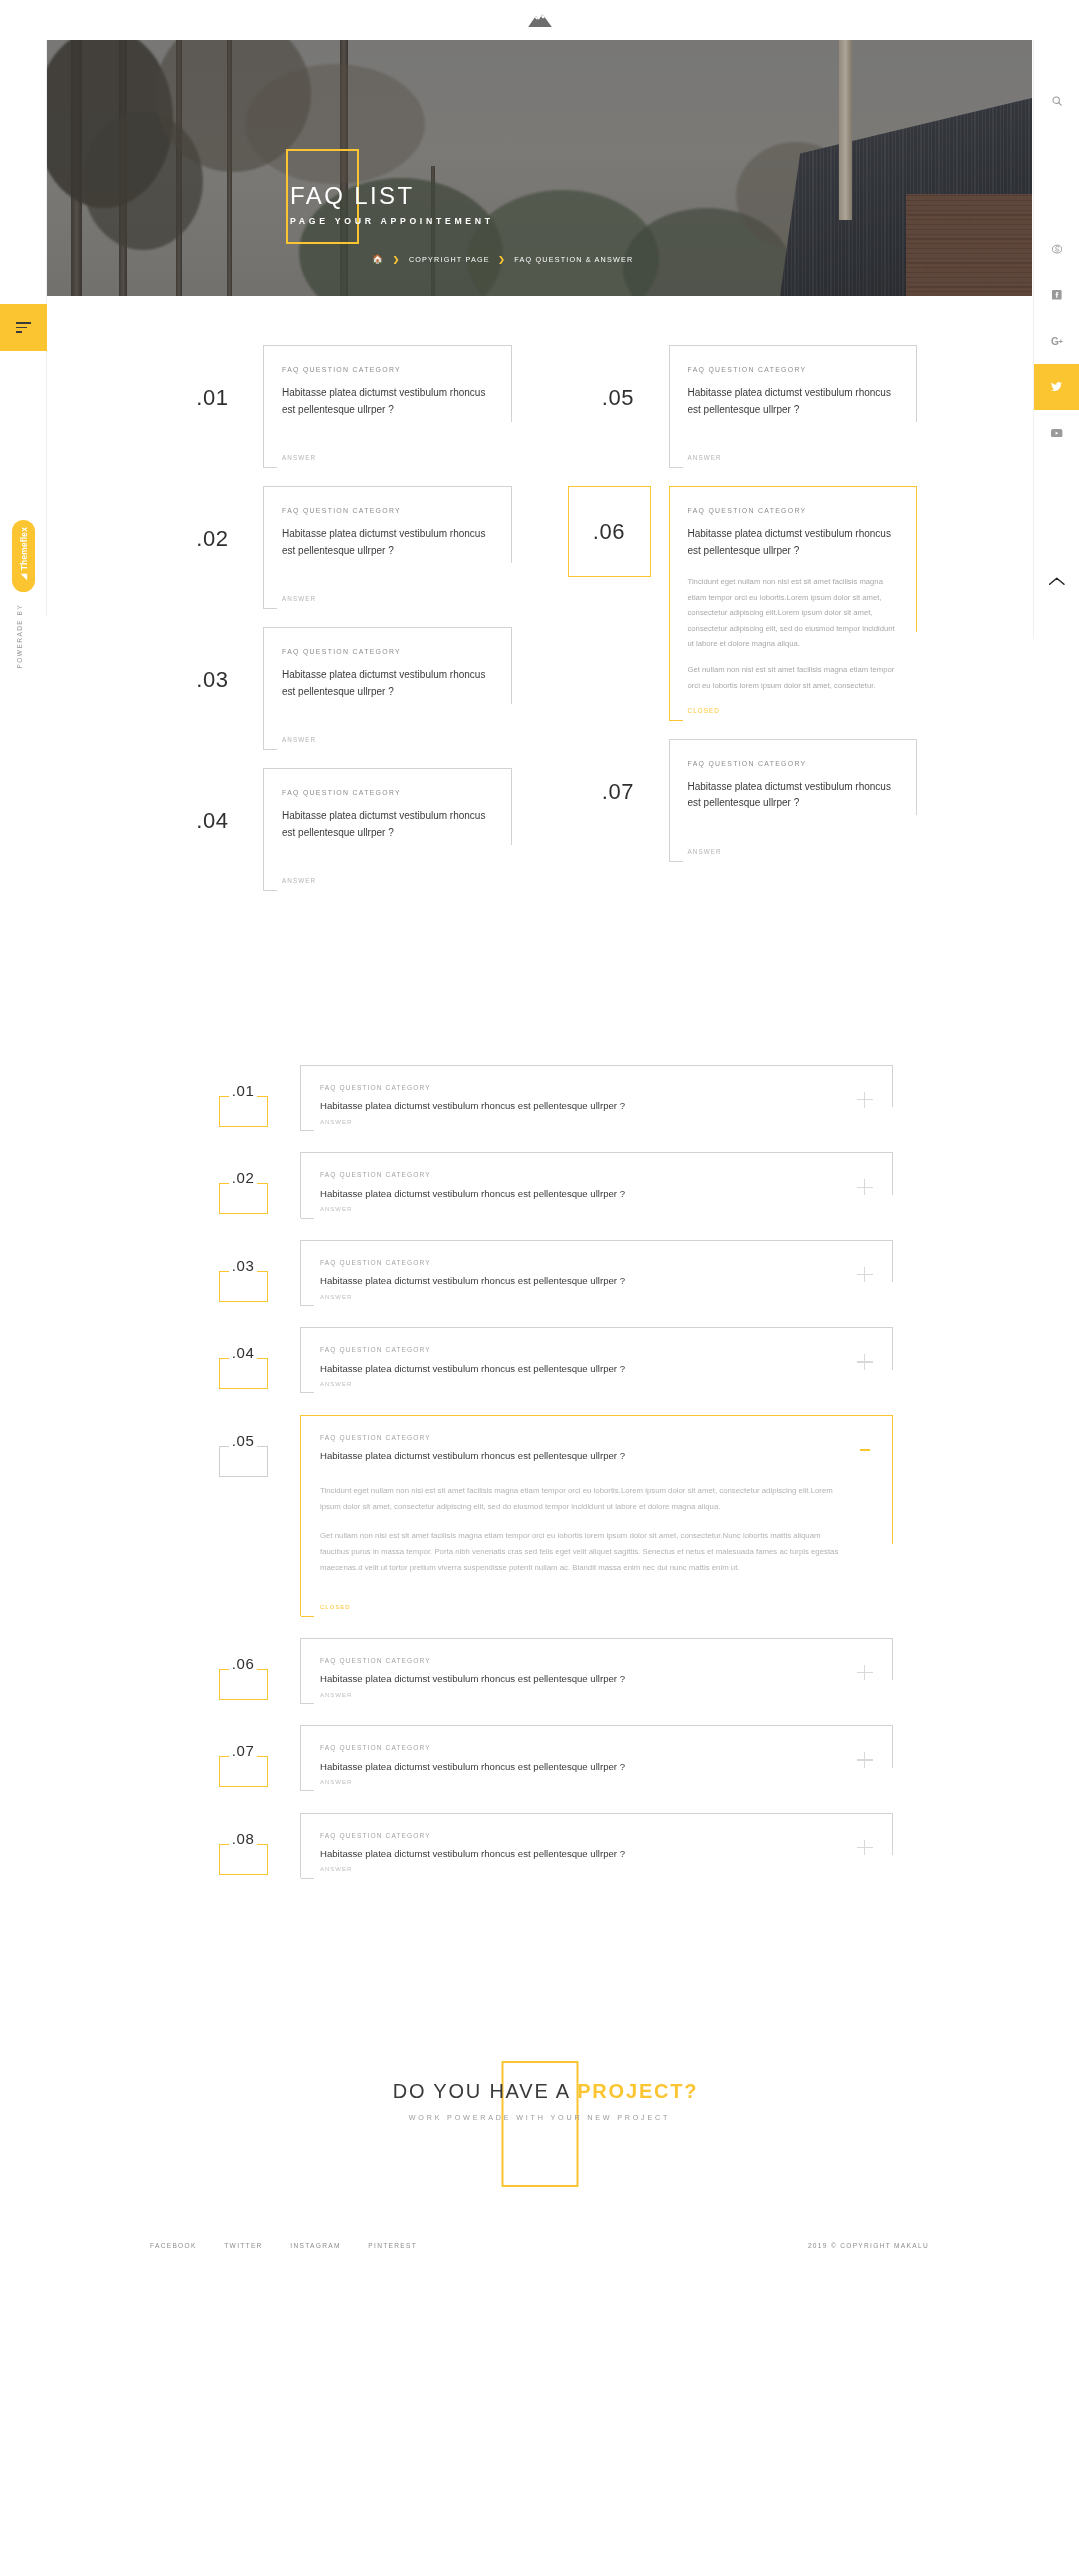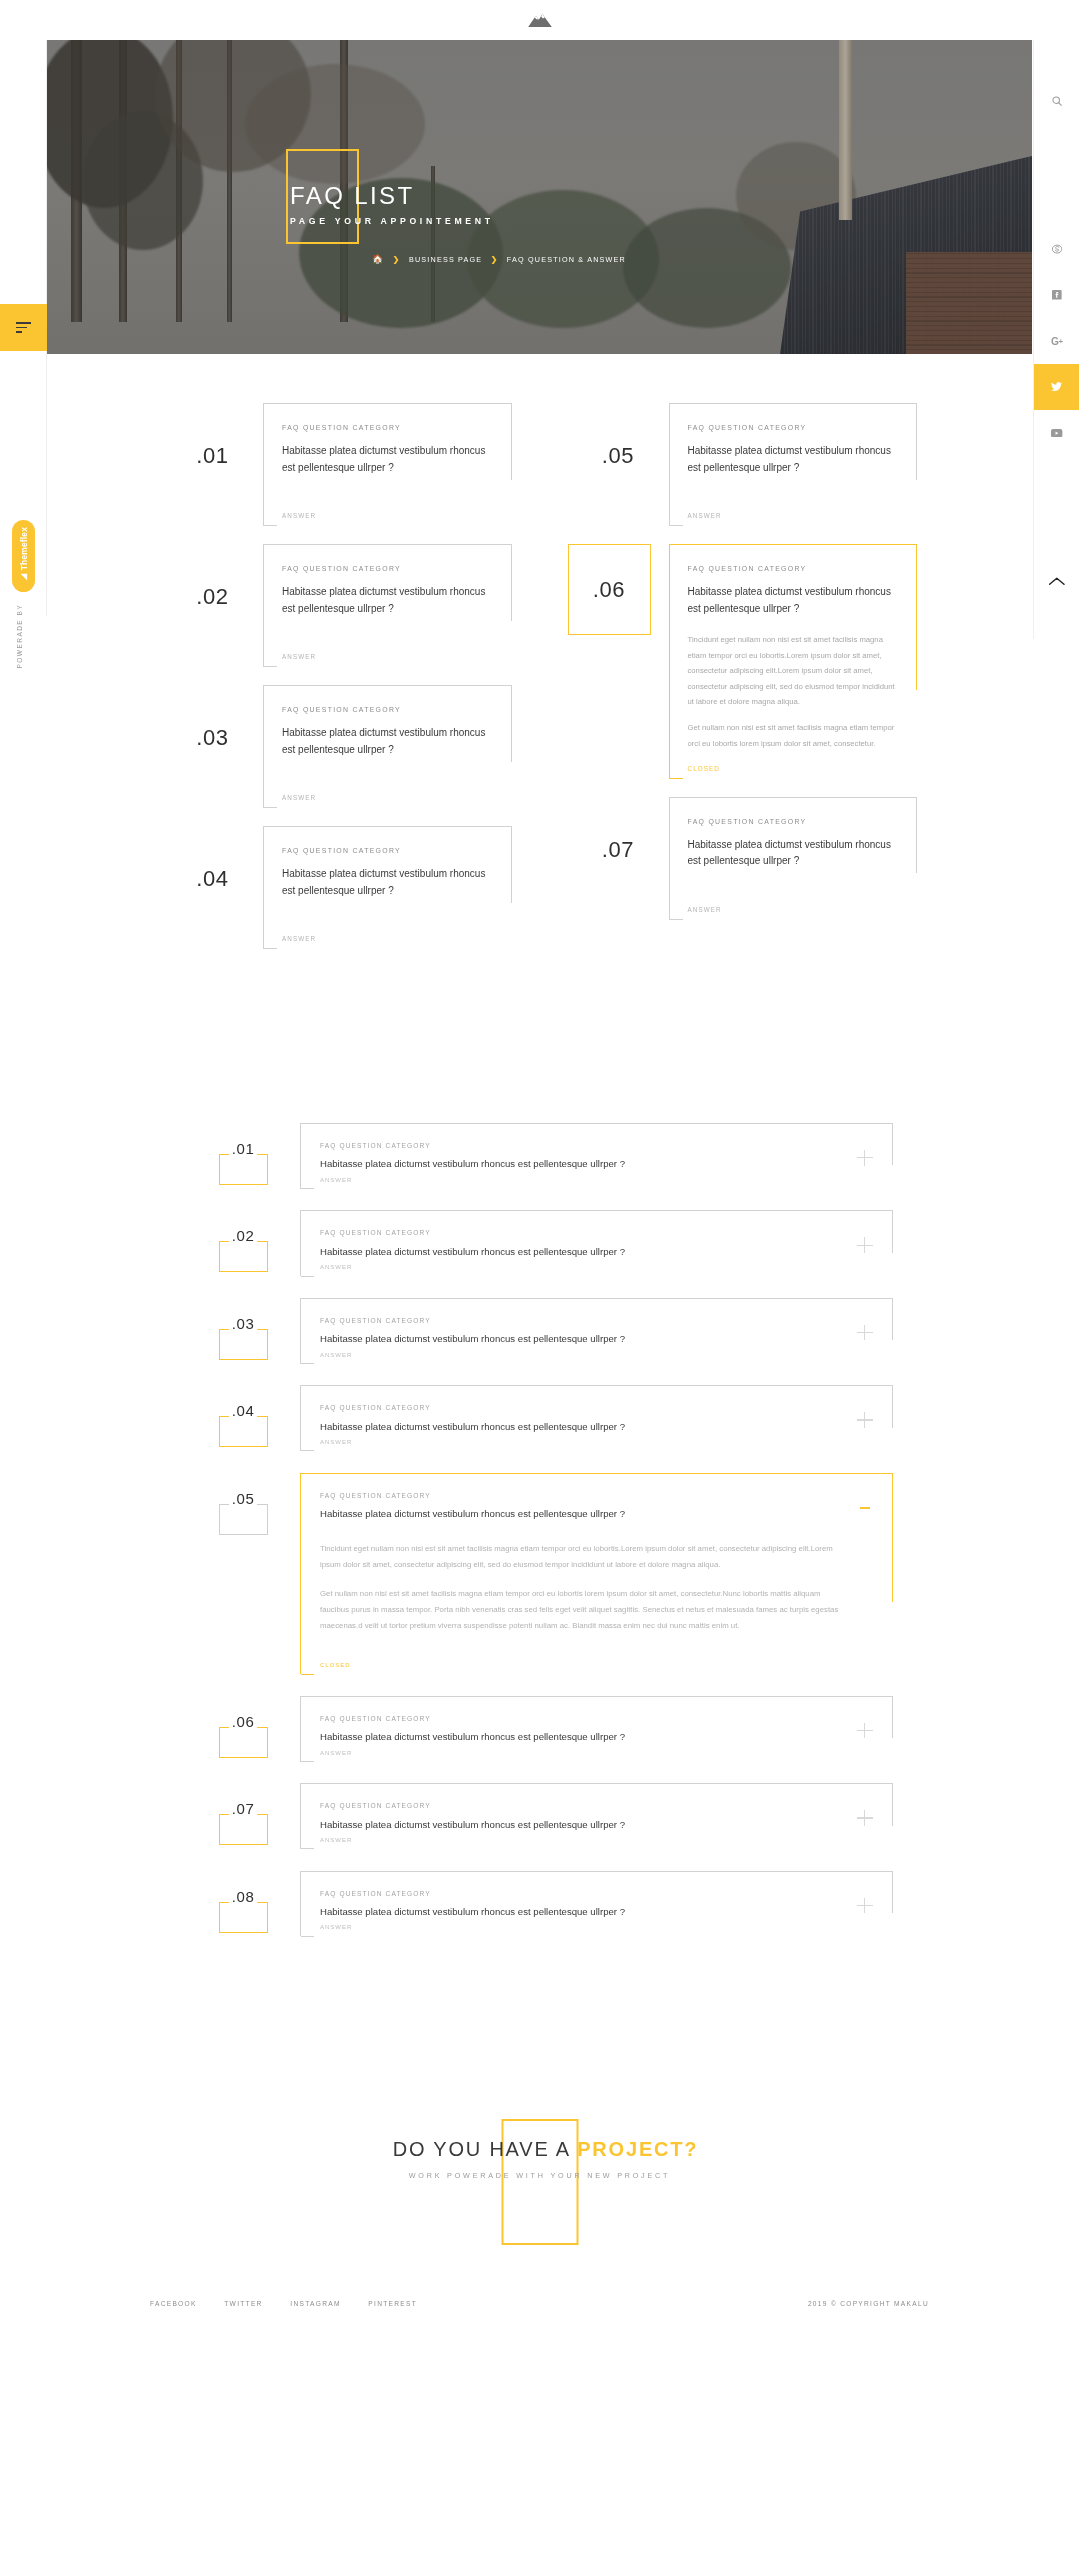--- a/index.html
+++ b/index.html
@@ -101,21 +101,21 @@
   .rail-btn svg { display: block; }
   .rail-btn.active { background: #FBC531; color: #ffffff; }
   .rail-spacer-a { height: 38px; }
   .rail-spacer-c { height: 102px; }
   .rail-gplus { font-size: 10.2px; letter-spacing: 0px; font-weight: bold; }
 
   
   .hero {
     position: relative;
     margin: 0 47px 0 47px;
-    height: 314px;
+    height: 256px;
     overflow: hidden;
   }
   .hero-photo { position: absolute; inset: 0; }
   .hero-sky {
     position: absolute; inset: 0;
     background: linear-gradient(180deg, #8e8d8a 0%, #93918c 45%, #86847f 100%);
   }
   .tree {
     position: absolute;
     background: linear-gradient(90deg, #3a352e, #5c5349, #352f29);
@@ -550,21 +550,21 @@
   <div class="hero-frame"></div>
 
   <div class="hero-caption">
     <div class="hero-title">FAQ LIST</div>
     <div class="hero-sub">PAGE YOUR APPOINTEMENT</div>
   </div>
 
   <nav class="breadcrumb">
     <span class="crumb-home">🏠</span>
     <span class="crumb-sep">❯</span>
-    <span class="crumb">BUSINESS PAGE</span>
+    <span class="crumb">COPYRIGHT PAGE</span>
     <span class="crumb-sep">❯</span>
     <span class="crumb">FAQ QUESTION &amp; ANSWER</span>
   </nav>
 </section>
 
 <section class="grid-section">
   <div class="wrap">
     <div class="faq-grid">
 
       <div class="grid-col">

